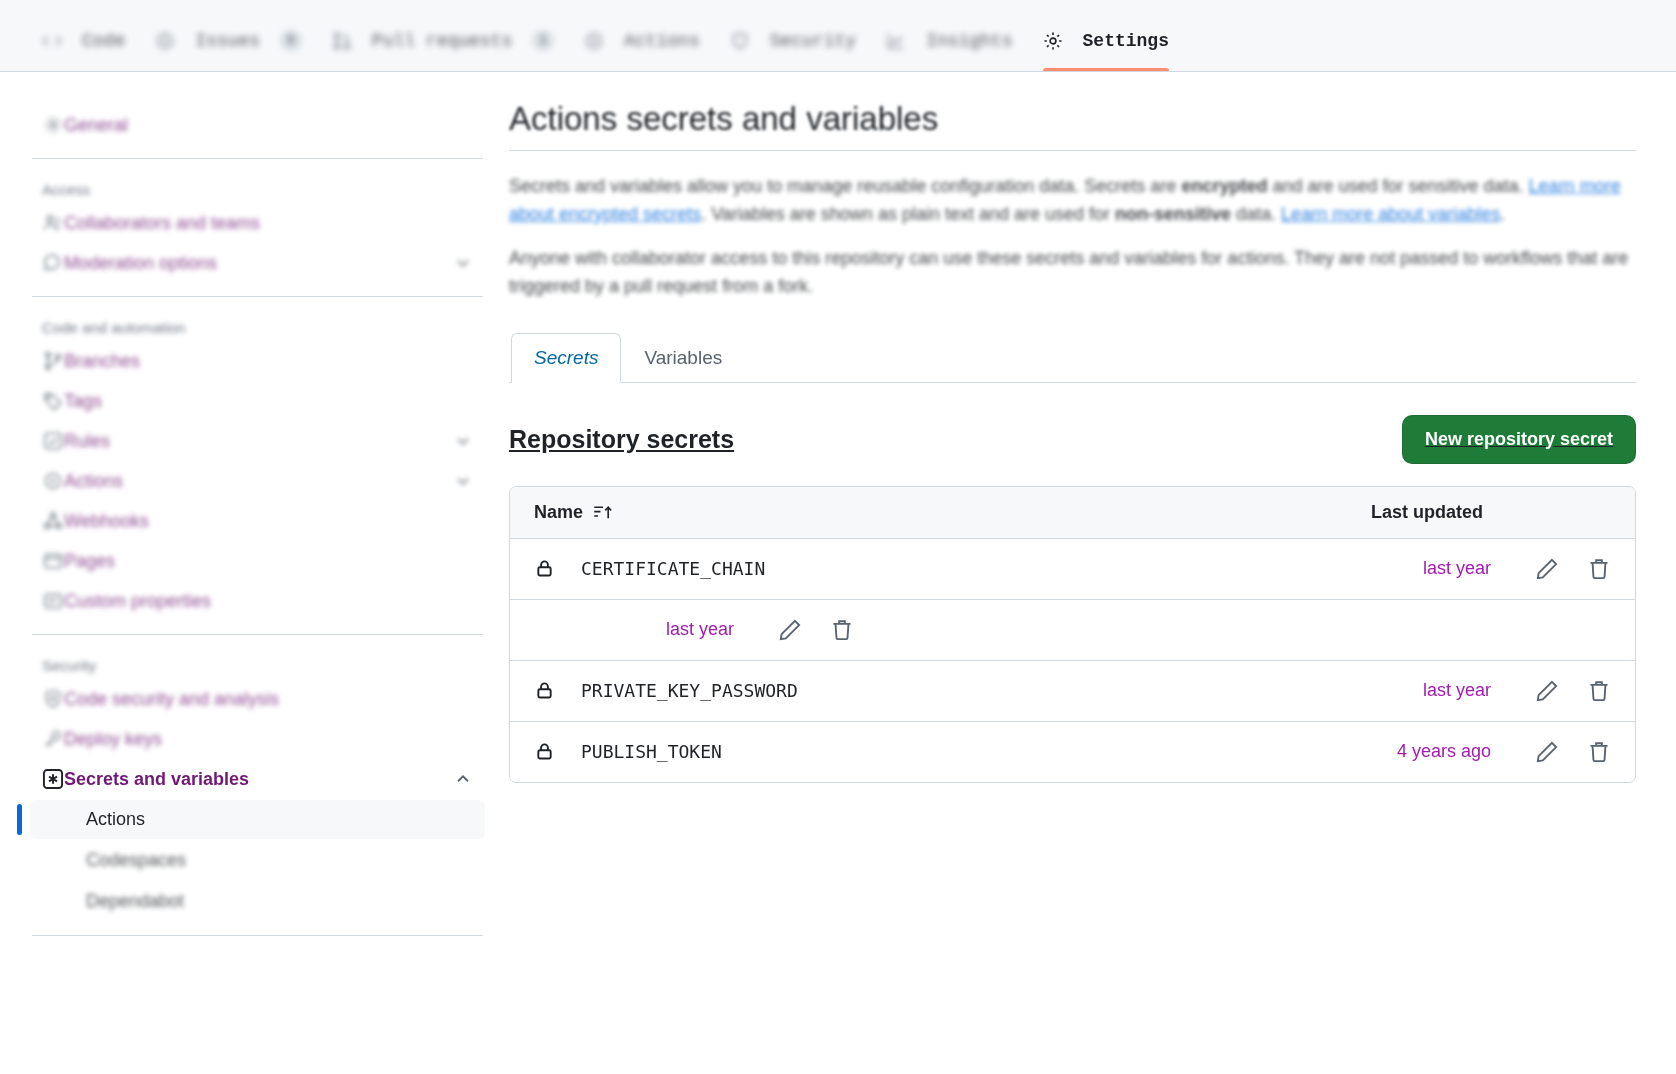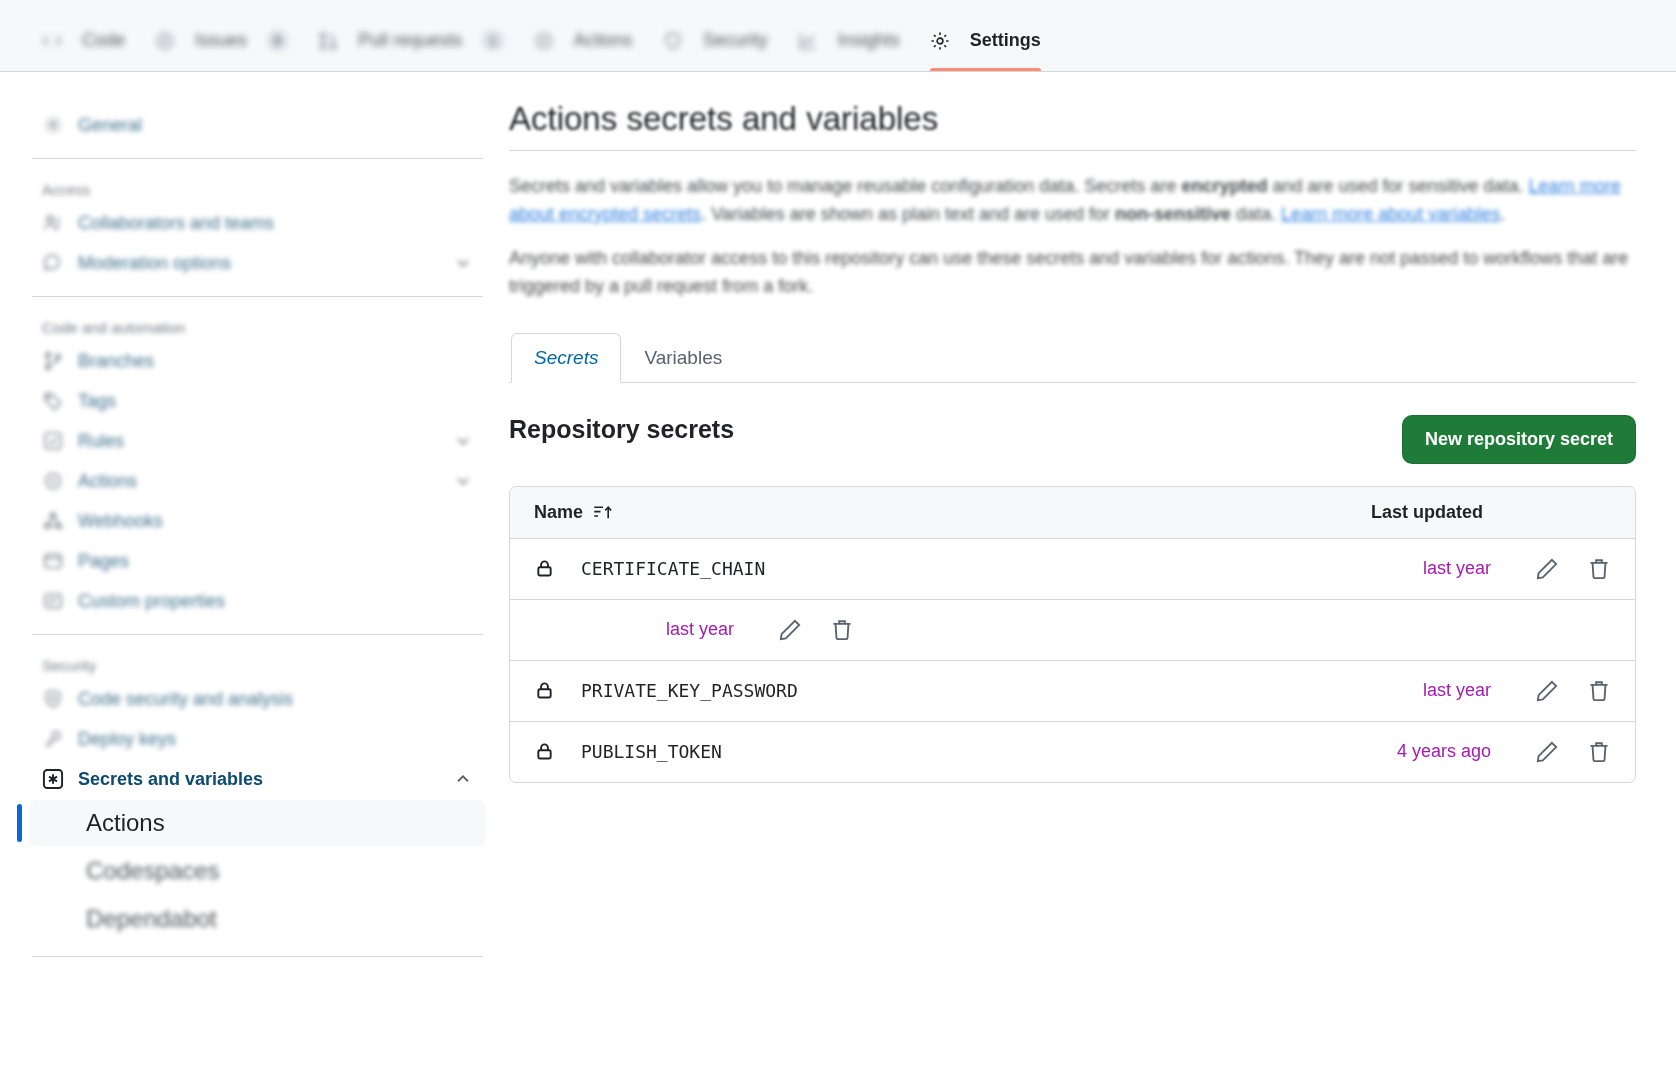--- a/index.html
+++ b/index.html
@@ -27,20 +27,21 @@
     display: flex;
     align-items: center;
     gap: 20px;
     padding: 8px 12px 20px 12px;
     font-size: 18px;
     color: #1f2328;
     position: relative;
     cursor: pointer;
     filter: blur(3.2px);
     opacity: .78;
+    font-family: Liberation Mono, monospace;
   }
   .nav-item.selected {
     filter: none;
     opacity: 1;
     font-weight: bold;
   }
   .nav-item .nav-ico {
     width: 20px; height: 20px;
     display: inline-flex; align-items: center; justify-content: center;
     color: #59636e;
@@ -69,26 +70,25 @@
     padding: 28px 30px 0 30px;
     gap: 24px;
     height: calc(1074px - 72px);
   }
 
   
   .sidebar { width: 455px; flex: 0 0 455px; padding-top: 4px; }
   .side-entry {
     display: flex;
     align-items: center;
-    gap: 14px;
     padding: 8px 12px;
     margin: 2px 0;
     border-radius: 6px;
     font-size: 18px;
-    color: #0c4a6e;
+    color: #701a75;
     cursor: pointer;
     position: relative;
     filter: blur(2.6px);
     opacity: .8;
   }
   .side-entry.sharp { filter: none; opacity: 1; }
   .side-entry.bold { font-weight: bold; }
   .side-ico {
     width: 22px; height: 22px; flex: 0 0 22px;
     display: inline-flex; align-items: center; justify-content: center;
@@ -113,21 +113,21 @@
     height: 1px;
     background: #d1d9e0;
     margin: 14px 2px 2px 2px;
   }
   .sub-entry {
     display: flex;
     align-items: center;
     padding: 9px 12px 9px 56px;
     margin: 2px 0 2px 0;
     border-radius: 6px;
-    font-size: 24px;
+    font-size: 18px;
     color: #1f2328;
     cursor: pointer;
     position: relative;
     filter: blur(2.6px);
     opacity: .8;
     text-align: center;
   }
   .sub-entry.active {
     background: #f6f8fa;
     filter: none;
@@ -184,23 +184,25 @@
     color: #0369a1;
     background: #ffffff;
     border-color: #d1d9e0;
     border-bottom-color: #ffffff;
     font-style: italic;
   }
 
   
   .section-head {
     display: flex;
+    align-items: center;
     justify-content: space-between;
     margin-top: 32px;
     margin-bottom: 22px;
+    text-decoration: underline;
   }
   .section-title { font-size: 25px; font-weight: bold; color: #1f2328; }
   .btn-primary {
     background: #1f7b38;
     color: #ffffff;
     border: 1px solid rgba(31,35,40,.15);
     border-radius: 10px;
     font-size: 18px;
     font-weight: bold;
     padding: 13px 22px;

